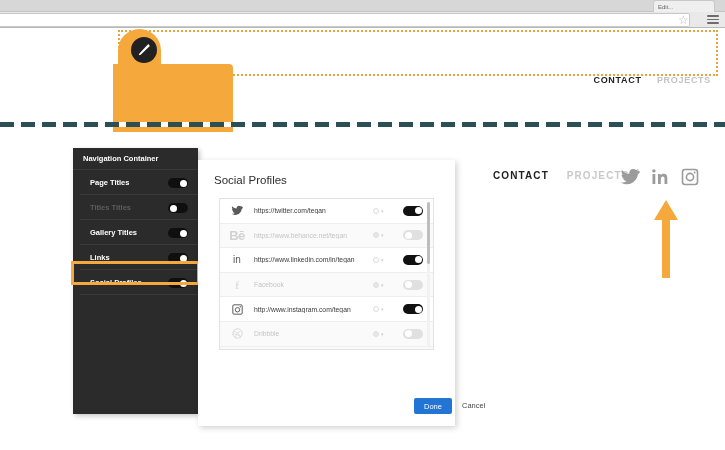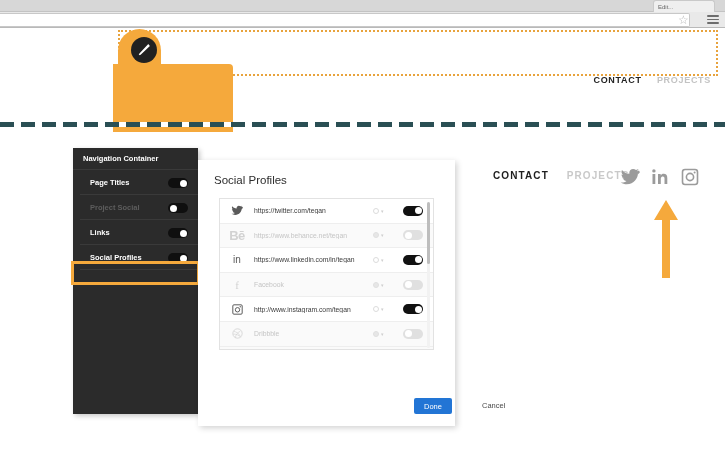--- a/index.html
+++ b/index.html
@@ -236,21 +236,21 @@
   .modal-actions { position:absolute; left:216px; top:238px; }
   #btn-done {
     position:absolute; left:0; top:0; width:38px; height:16px;
     background:#2275d5; color:#fff; border:none; border-radius:2px;
     font-size:7.5px; font-family:"Liberation Sans", sans-serif;
     cursor:pointer;
   }
   #btn-cancel {
     position:absolute; left:48px; top:0; height:16px; line-height:16px;
     font-size:7.5px; color:#4a4a4a; background:none; border:none;
-    cursor:pointer; font-family:"Liberation Sans", sans-serif;margin-left:20px;
+    cursor:pointer; font-family:"Liberation Sans", sans-serif;
   }
 </style>
 </head>
 <body>
 
 <div id="browser-chrome">
   <div class="chrome-tabstrip">
     <div class="chrome-tab">Edit...</div>
   </div>
   <div class="chrome-toolbar">
@@ -325,26 +325,32 @@
   <div class="sb-title">Navigation Container</div>
 
   <div class="sb-row">
     <span>Page Titles</span>
     <span class="toggle on">
         <span class="knob"></span>
       </span>
   </div>
 
   <div class="sb-row dim">
-    <span>Project Social</span>
+    <span>Titles Titles</span>
     <span class="toggle off">
         <span class="knob"></span>
       </span>
   </div>
 
+  <div class="sb-row">
+    <span>Gallery Titles</span>
+    <span class="toggle on">
+        <span class="knob"></span>
+      </span>
+  </div>
 
   <div class="sb-row">
     <span>Links</span>
     <span class="toggle on">
         <span class="knob"></span>
       </span>
   </div>
 
   <div class="sb-row sel">
     <span>Social Profiles</span>

